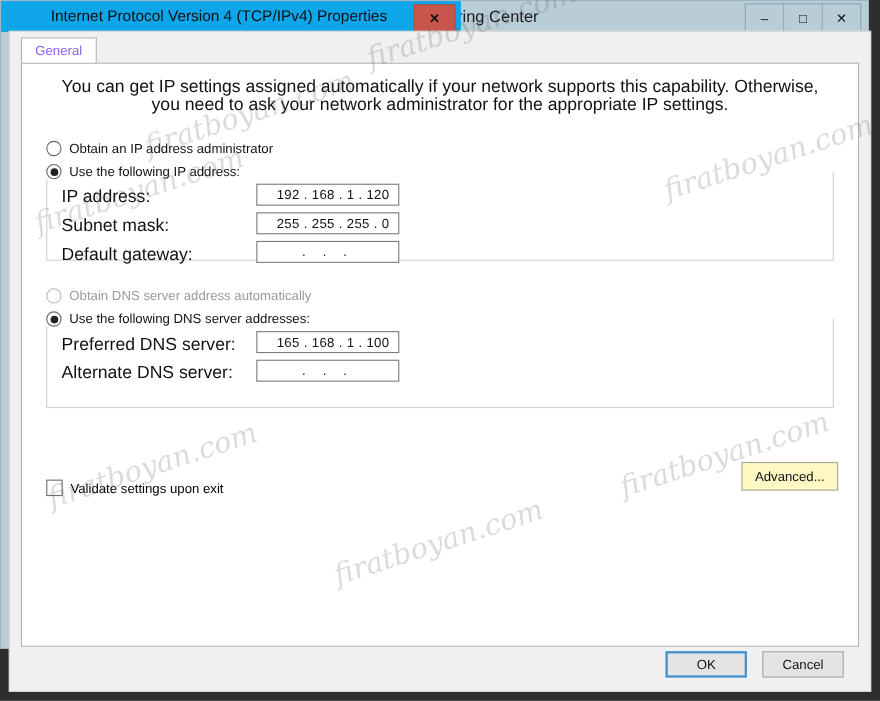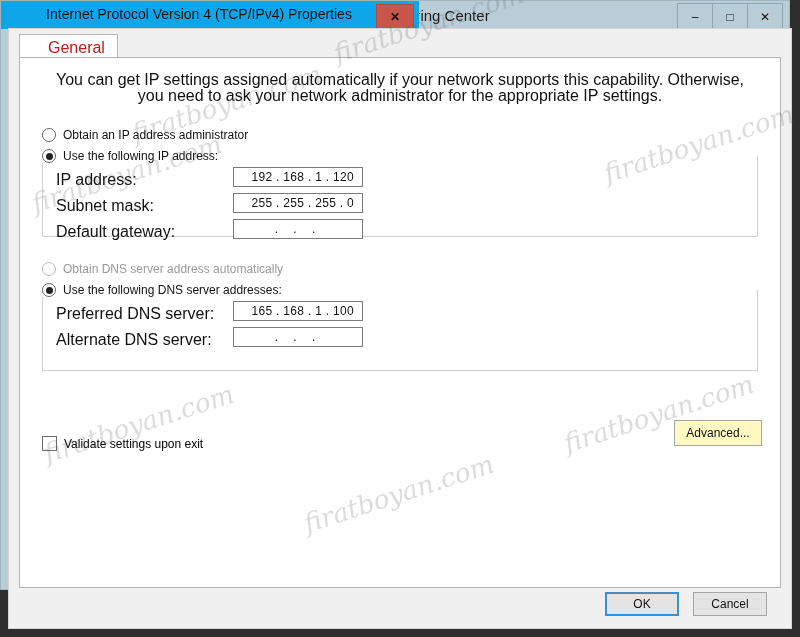--- a/index.html
+++ b/index.html
@@ -124,22 +124,22 @@
   }
   .dlg-icon{position:absolute;left:12px;top:7px;}
 
   
   #dlg-status{left:215px;top:85px;width:355px;height:480px;}
   
   #dlg-props{left:232px;top:98px;width:355px;height:495px;}
   #props-body{position:absolute;left:1px;top:30px;right:1px;bottom:1px;background:#f0f0f0;}
   .tabstrip{position:absolute;left:11px;top:4px;height:24px;}
   .tab-active{
-    display:inline-block;padding:4px 12px 5px 28px;background:#fff;
-    border:1px solid #b4b4b4;border-bottom:none;font-size:16px;color:#b91c1c;
+    display:inline-block;padding:4px 12px 5px 12px;background:#fff;
+    border:1px solid #b4b4b4;border-bottom:none;font-size:12px;color:#8b5cf6;
   }
   #props-panel{
     position:absolute;left:11px;top:27px;right:11px;bottom:44px;
     background:#fff;border:1px solid #b4b4b4;
   }
   #props-connect-label{position:absolute;left:10px;top:8px;font-size:12px;color:#111;}
   #props-connect-box{position:absolute;left:10px;right:10px;top:26px;height:22px;border:1px solid #a0a0a0;background:#fff;}
   #props-this-label{position:absolute;left:10px;top:115px;font-size:12px;color:#111;}
   #props-list{position:absolute;left:10px;right:10px;top:134px;height:270px;border:1px solid #a0a0a0;background:#fff;}
   #props-btnrow{position:absolute;left:10px;right:10px;top:412px;height:24px;}

